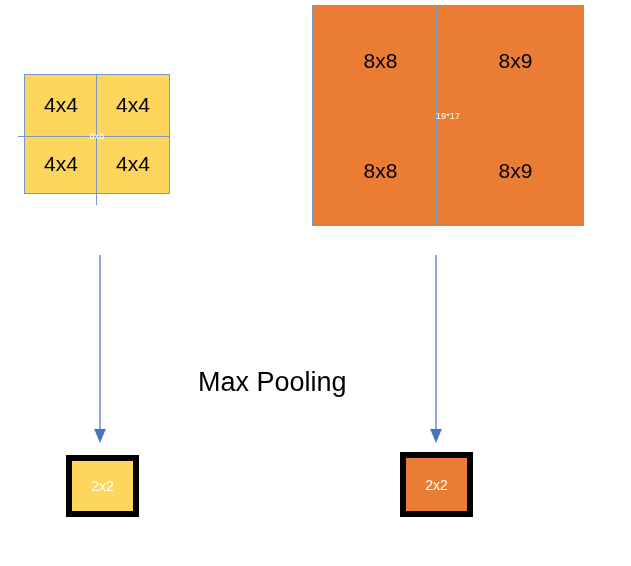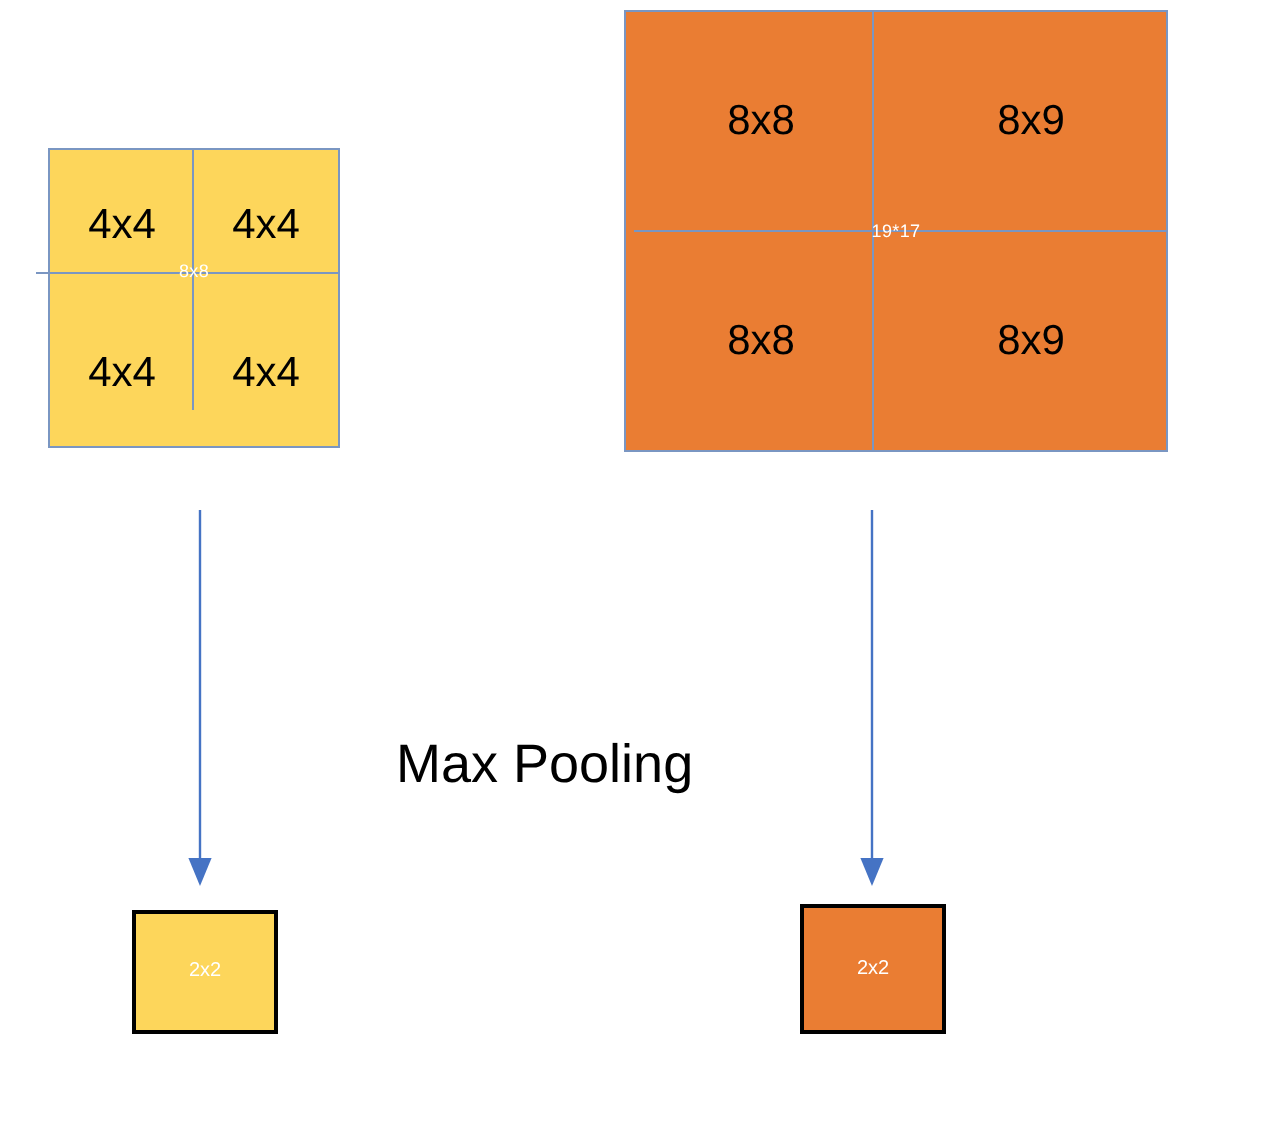--- a/index.html
+++ b/index.html
@@ -88,37 +88,37 @@
     color: #000000;
     font-size: 27px;
     line-height: 1;
     white-space: nowrap;
   }
 
   
   .pooled {
     position: absolute;
     box-sizing: border-box;
-    border: 2px solid #000000;
+    border: 6px solid #000000;
     display: flex;
     align-items: center;
     justify-content: center;
     color: #ffffff;
-    font-size: 10px;
+    font-size: 14px;
     line-height: 1;
   }
   .pooled.yellow { background: #fdd65b; }
   .pooled.orange { background: #ea7d33; }
 </style>
 </head>
 <body>
 
 <div class="canvas">
 
-  <div class="fmap yellow" style="left:24px; top:74px; width:146px; height:150px;">
+  <div class="fmap yellow" style="left:24px; top:74px; width:146px; height:120px;">
     <div class="quad-grid">
       <div class="quad">4x4</div>
       <div class="quad">4x4</div>
       <div class="quad">4x4</div>
       <div class="quad">4x4</div>
     </div>
   </div>
 
   <div class="vline" style="left:96px; top:74px; height:131px;"></div>
 

